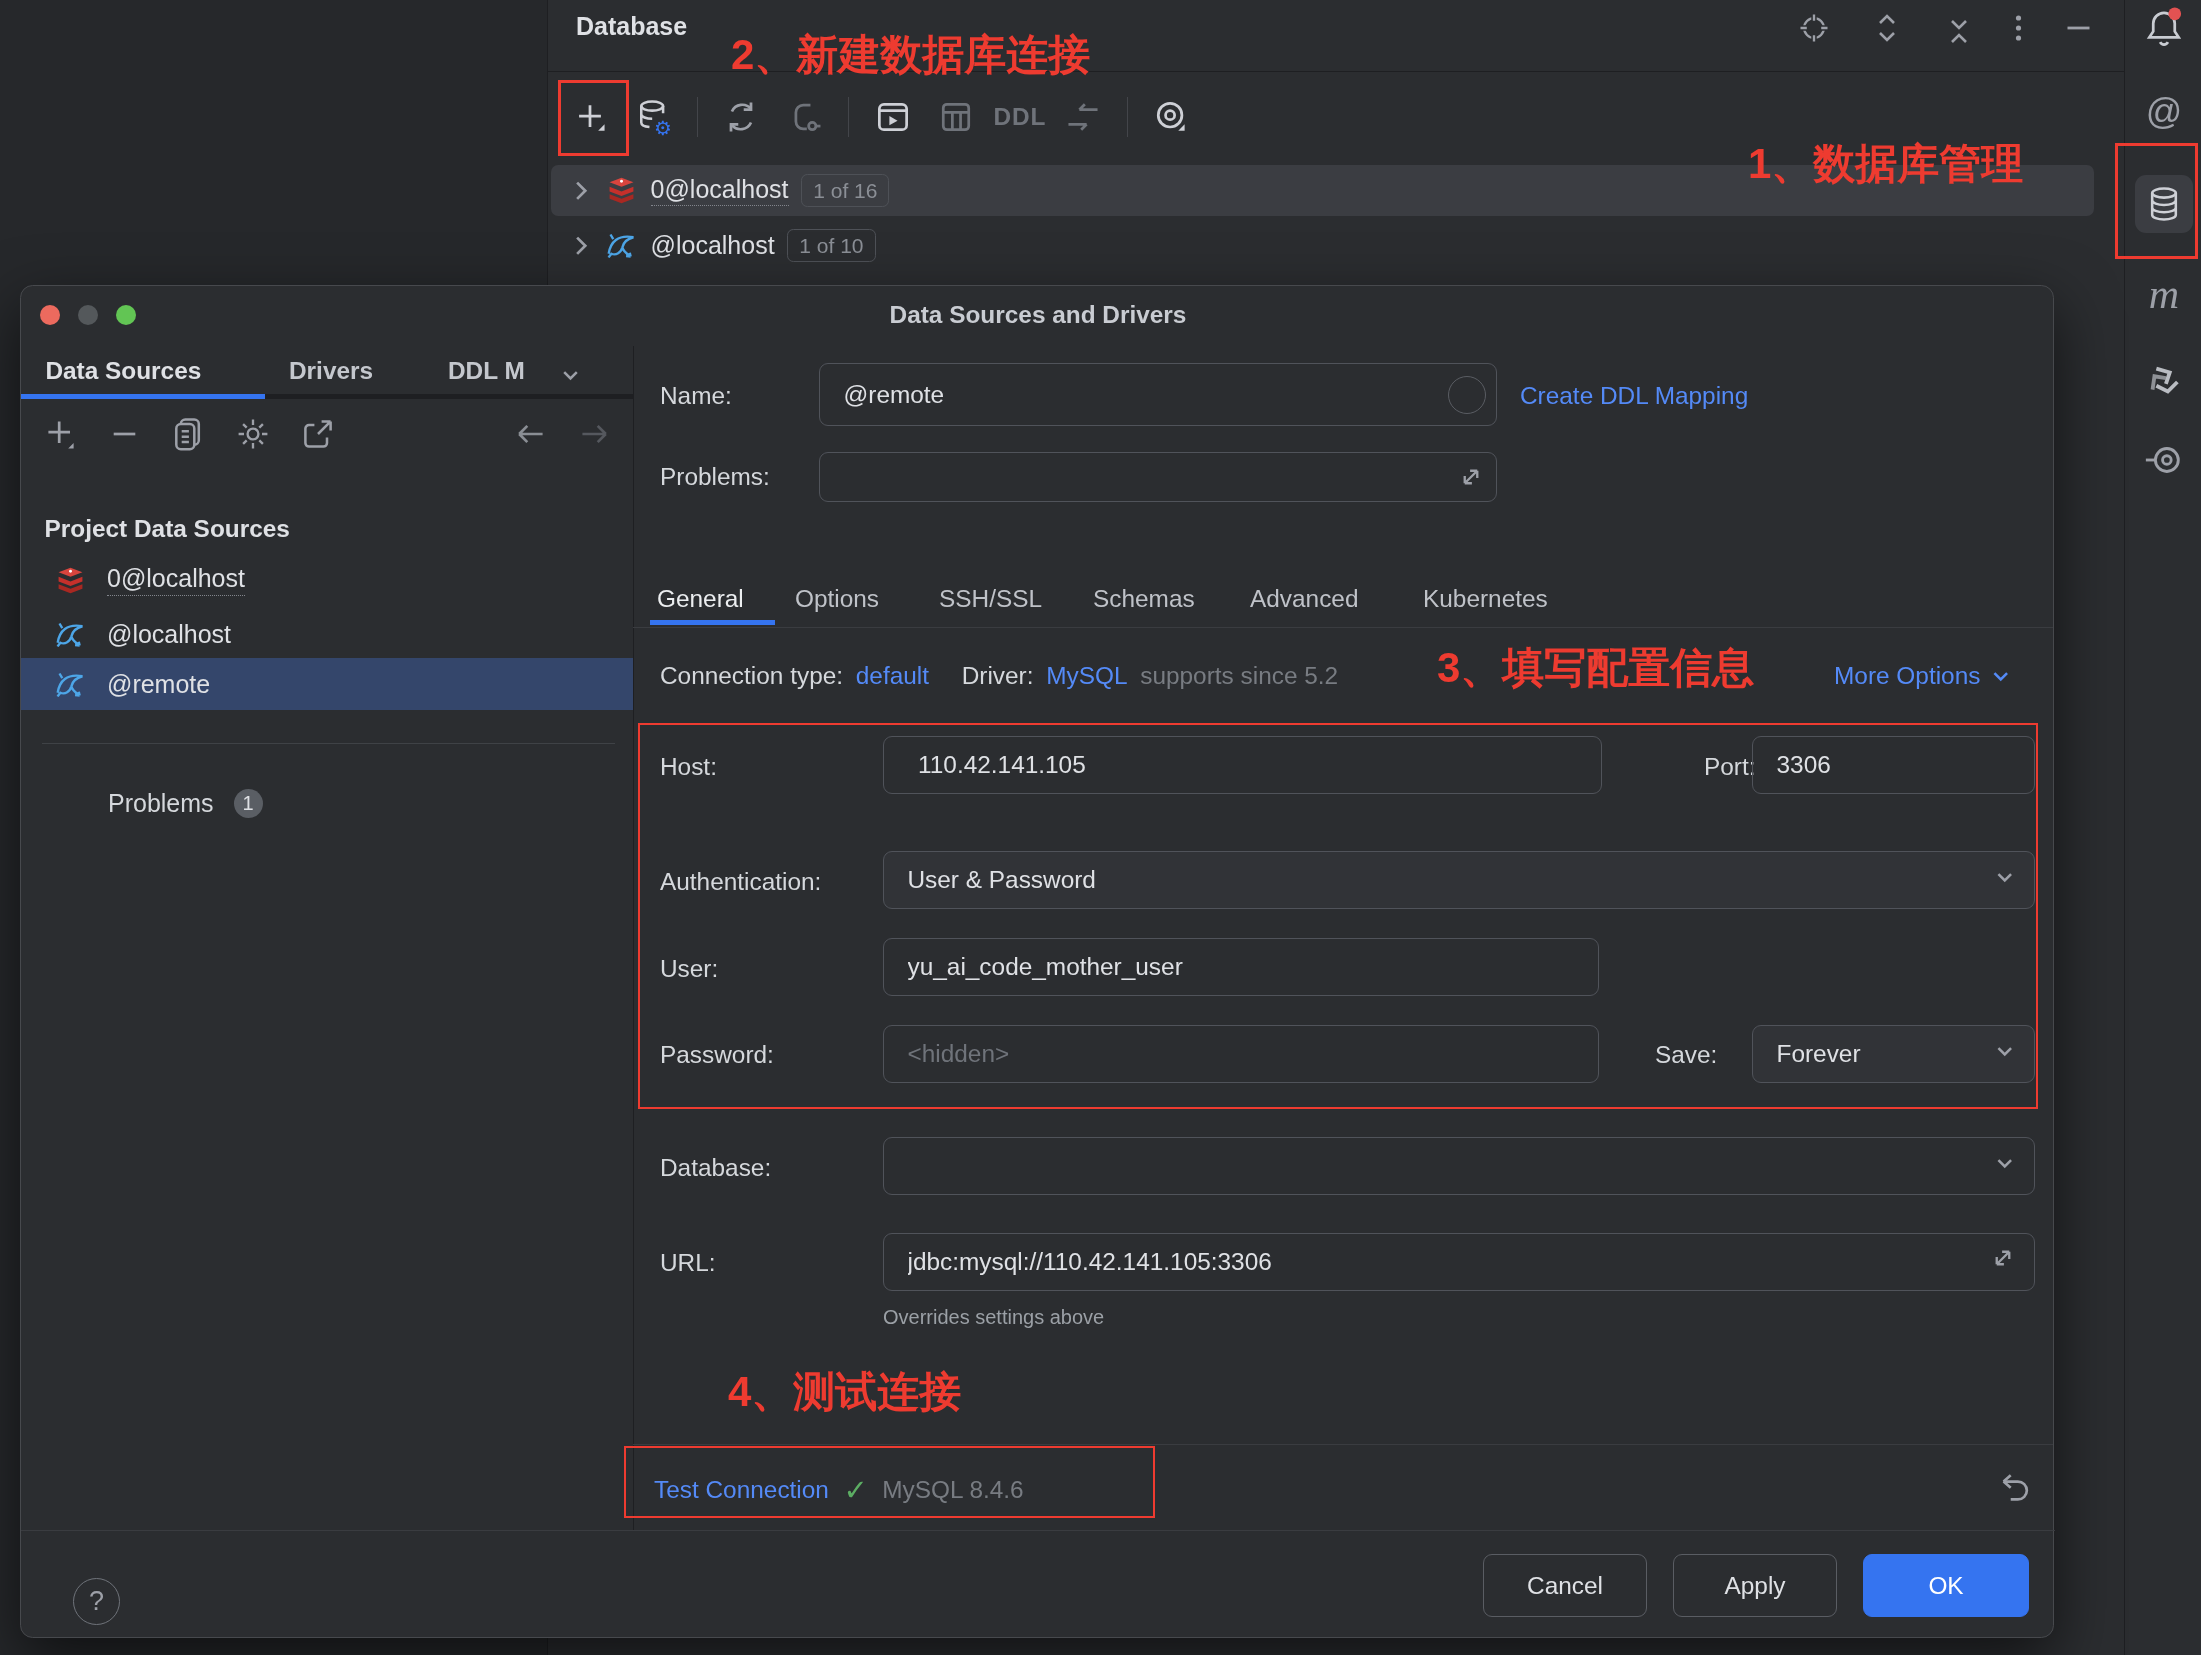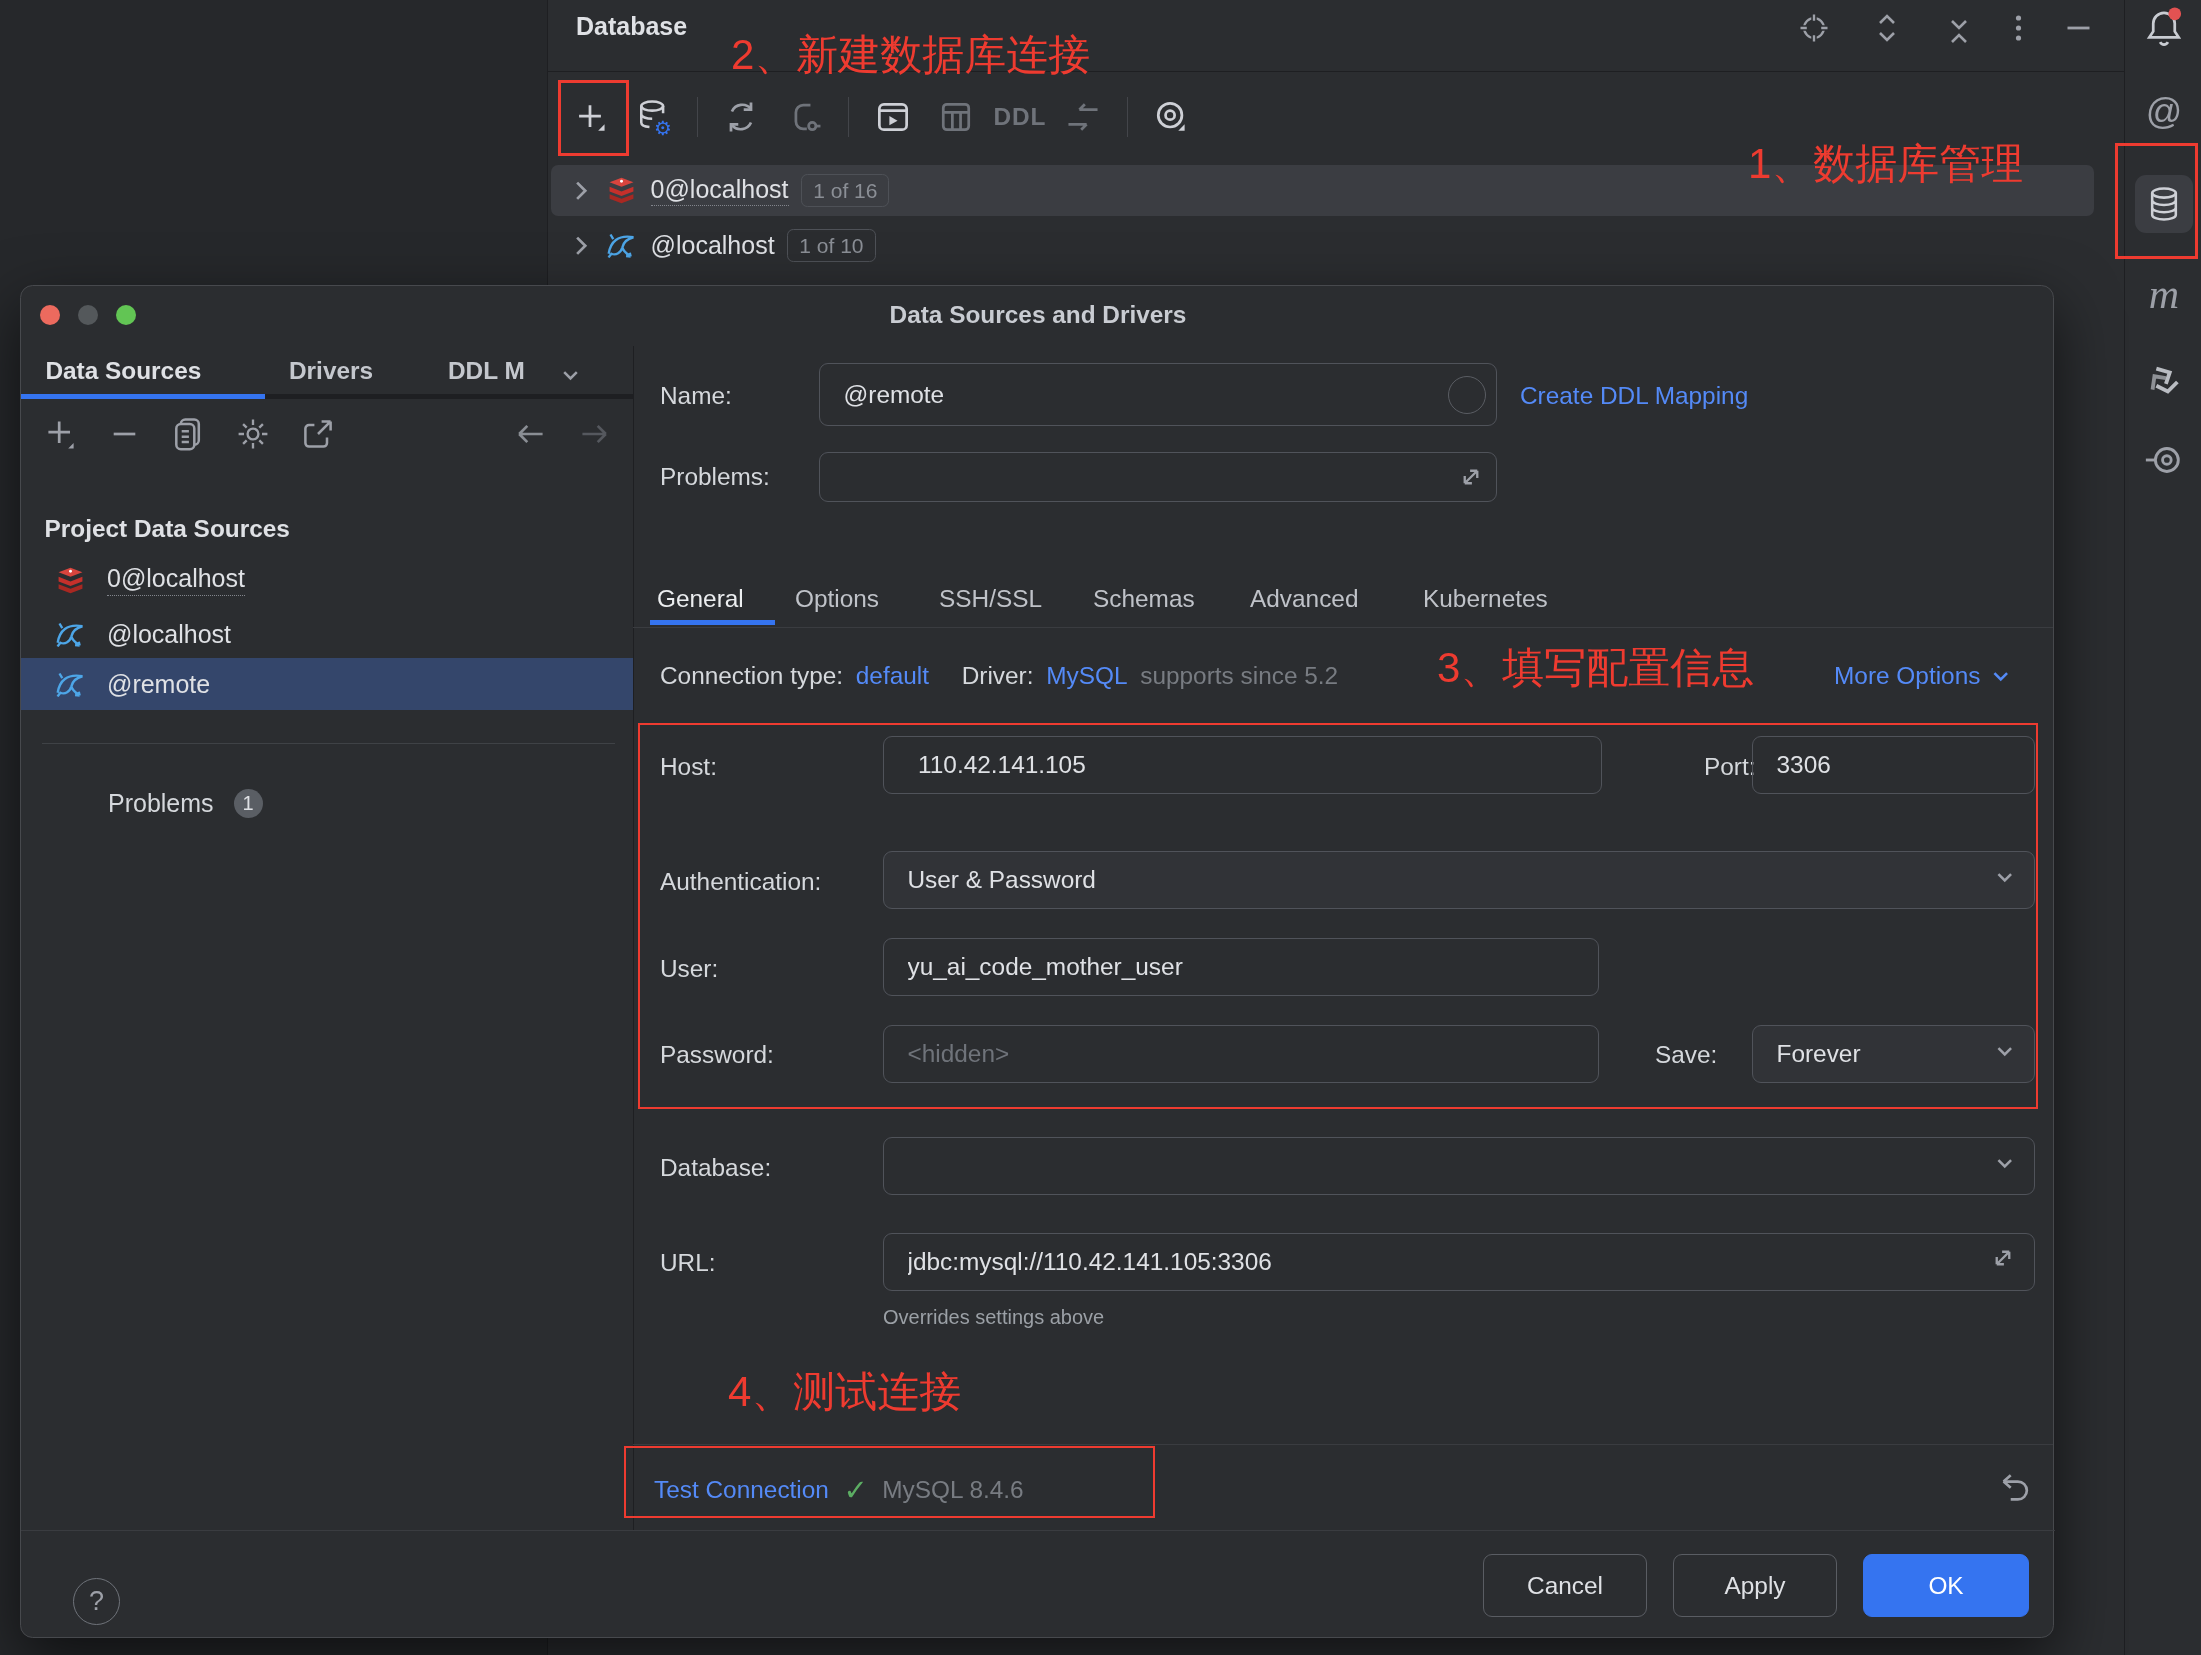--- a/index.html
+++ b/index.html
@@ -80,21 +80,21 @@
   .btn { position:absolute; height:63px; border:1.4px solid #5a5d63; border-radius:9px; background:transparent;
          color:#dfe1e5; font-size:24.4px; font-family:inherit; display:flex; align-items:center; justify-content:center; }
   .btn.primary { background:#3574f0; border-color:#3574f0; color:#fff; }
   .help-circle { left:52px; top:1292px; width:47px; height:47px; border-radius:50%; border:1.8px solid #6f737a;
                  color:#9da0a8; font-size:27px; display:flex; align-items:center; justify-content:center; }
 
   .name-circle { left:1427px; top:90px; width:38px; height:38px; border:1.8px solid #5a5d63; border-radius:50%; }
 
   
   .rbox { border:3.6px solid #ee3b30; z-index:20; }
-  .rtxt { color:#ee3b30; font-size:42px; font-weight:normal; z-index:20; white-space:nowrap; }
+  .rtxt { color:#ee3b30; font-size:42px; font-weight:bold; z-index:20; white-space:nowrap; }
 
   svg { overflow:visible; }
 </style>
 </head>
 <body>
 
 <div class="stage">
 
   <div class="abs bg-left"></div>
 

